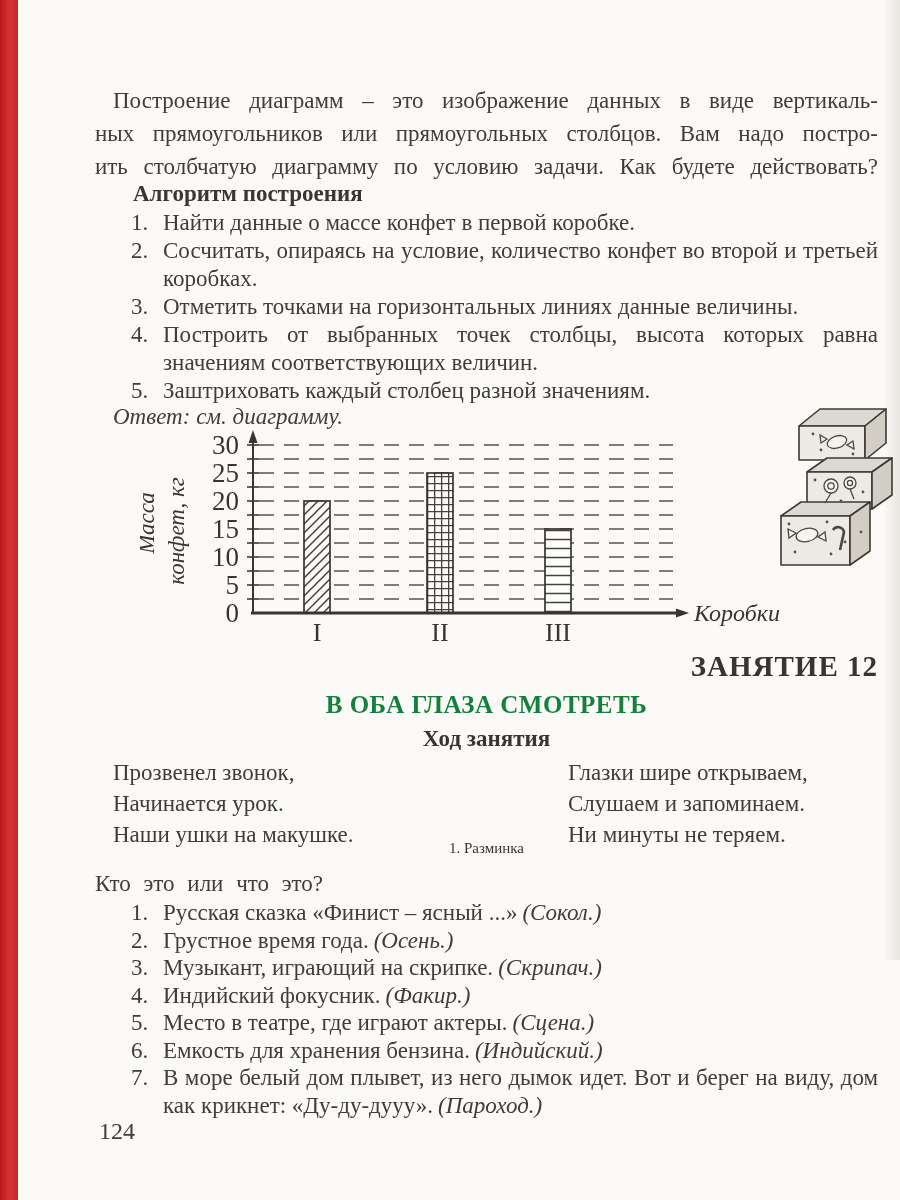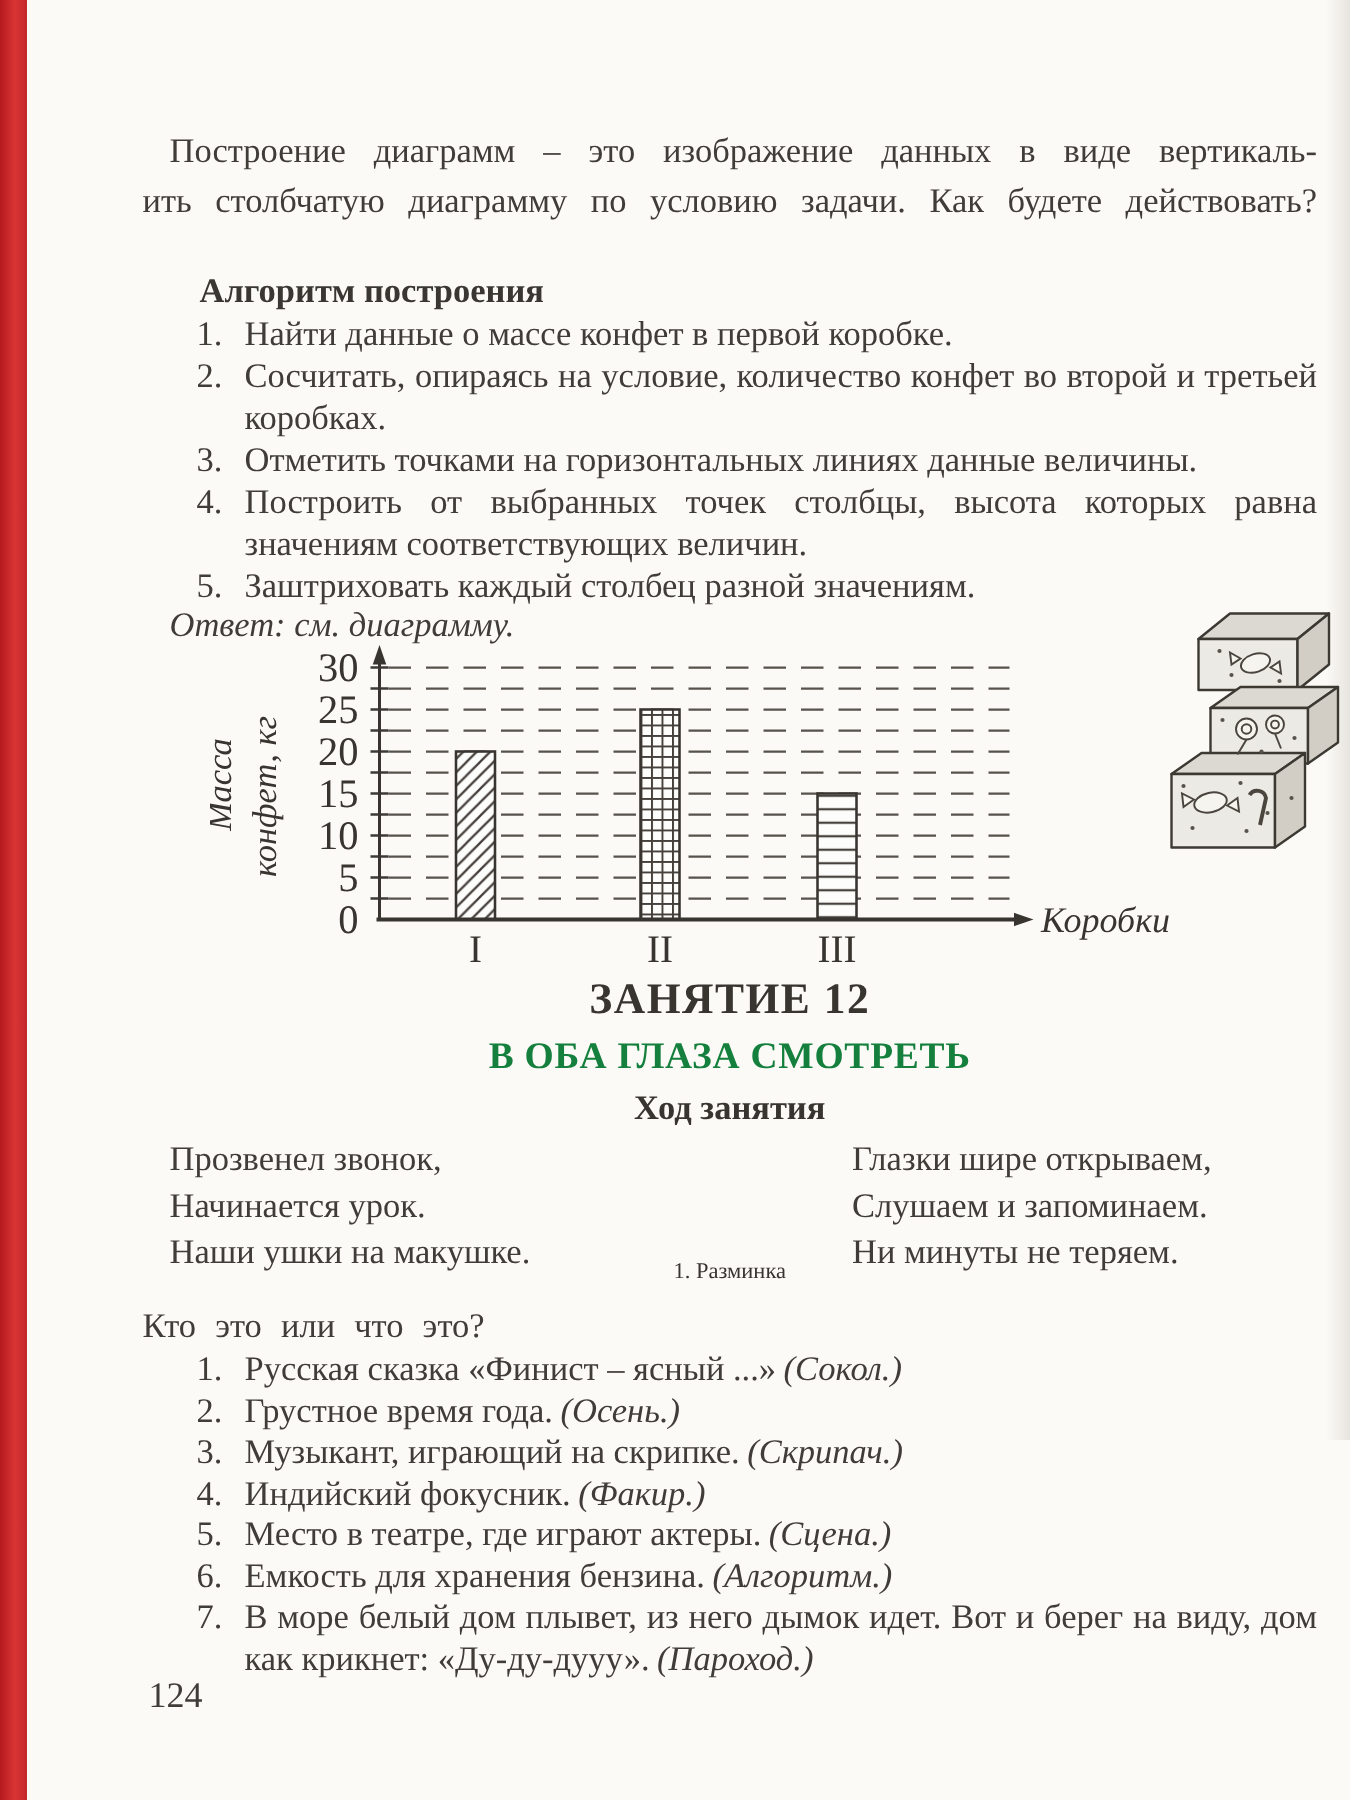--- a/index.html
+++ b/index.html
@@ -41,21 +41,21 @@
   .chart text{fill:#38342f;font-family:"Liberation Serif","DejaVu Serif",serif;}
   .chart .ytick{font-size:27px;}
   .chart .xtick{font-size:26px;}
   .chart .axis-title{font-style:italic;font-size:23px;}
   .chart .xlab{font-style:italic;font-size:24px;}
   .chart .bar{stroke:#38342f;stroke-width:1.7;}
 
   .candy{position:absolute;left:678px;top:402px;width:122px;height:172px;}
 
   
-  .h-lesson{position:absolute;left:0;top:650px;width:783px;text-align:center;
+  .h-lesson{position:absolute;left:0;top:650px;width:783px;text-align:right;
     font-weight:bold;font-size:29px;color:#38342f;letter-spacing:1px;}
   .h-sub{position:absolute;left:0;top:691px;width:783px;text-align:center;
     font-weight:bold;font-size:25px;color:#15803d;letter-spacing:.5px;}
   .h-hod{position:absolute;left:0;top:726px;width:783px;text-align:center;
     font-weight:bold;font-size:23px;color:#38342f;}
 
   
   .poem{position:absolute;left:0;top:757px;width:783px;height:96px;font-size:23px;line-height:31px;}
   .poem .col-left{position:absolute;left:18px;top:0;}
   .poem .col-right{position:absolute;left:473px;top:0;}
@@ -77,20 +77,21 @@
 <body>
 
 <div class="page">
   <div class="red-edge"></div>
   <div class="right-shade"></div>
 
   <div class="content">
 
     <div class="intro">
       <div class="ln first">Построение диаграмм – это изображение данных в виде вертикаль-</div>
+      <div class="ln">ных прямоугольников или прямоугольных столбцов. Вам надо постро-</div>
       <div class="ln">ить столбчатую диаграмму по условию задачи. Как будете действовать?</div>
     </div>
 
     <div class="algo-title">Алгоритм построения</div>
     <ol class="algo-list">
       <li><span class="num">1.</span><span>Найти данные о массе конфет в первой коробке.</span></li>
       <li><span class="num">2.</span><span>Сосчитать, опираясь на условие, количество конфет во второй и третьей коробках.</span></li>
       <li><span class="num">3.</span><span>Отметить точками на горизонтальных линиях данные величины.</span></li>
       <li><span class="num">4.</span><span>Построить от выбранных точек столбцы, высота которых равна значениям соответствующих величин.</span></li>
       <li><span class="num">5.</span><span>Заштриховать каждый столбец разной значениям.</span></li>
@@ -225,19 +226,19 @@
 
     <div class="warmup-title">1. Разминка</div>
     <div class="warmup-sub">Кто это или что это?</div>
 
     <ol class="riddles">
       <li><span class="num">1.</span><span>Русская сказка «Финист – ясный ...»</span><span class="ans">(Сокол.)</span></li>
       <li><span class="num">2.</span><span>Грустное время года.</span><span class="ans">(Осень.)</span></li>
       <li><span class="num">3.</span><span>Музыкант, играющий на скрипке.</span><span class="ans">(Скрипач.)</span></li>
       <li><span class="num">4.</span><span>Индийский фокусник.</span><span class="ans">(Факир.)</span></li>
       <li><span class="num">5.</span><span>Место в театре, где играют актеры.</span><span class="ans">(Сцена.)</span></li>
-      <li><span class="num">6.</span><span>Емкость для хранения бензина.</span><span class="ans">(Алгоритм.)</span></li>
+      <li><span class="num">6.</span><span>Емкость для хранения бензина.</span><span class="ans">(Индийский.)</span></li>
       <li><span class="num">7.</span><span>В море белый дом плывет, из него дымок идет. Вот и берег на виду, дом как крикнет: «Ду-ду-дууу».</span><span class="ans">(Пароход.)</span></li>
     </ol>
 
     <div class="page-number">124</div>
   </div>
 </div>
 
 </body></html>

